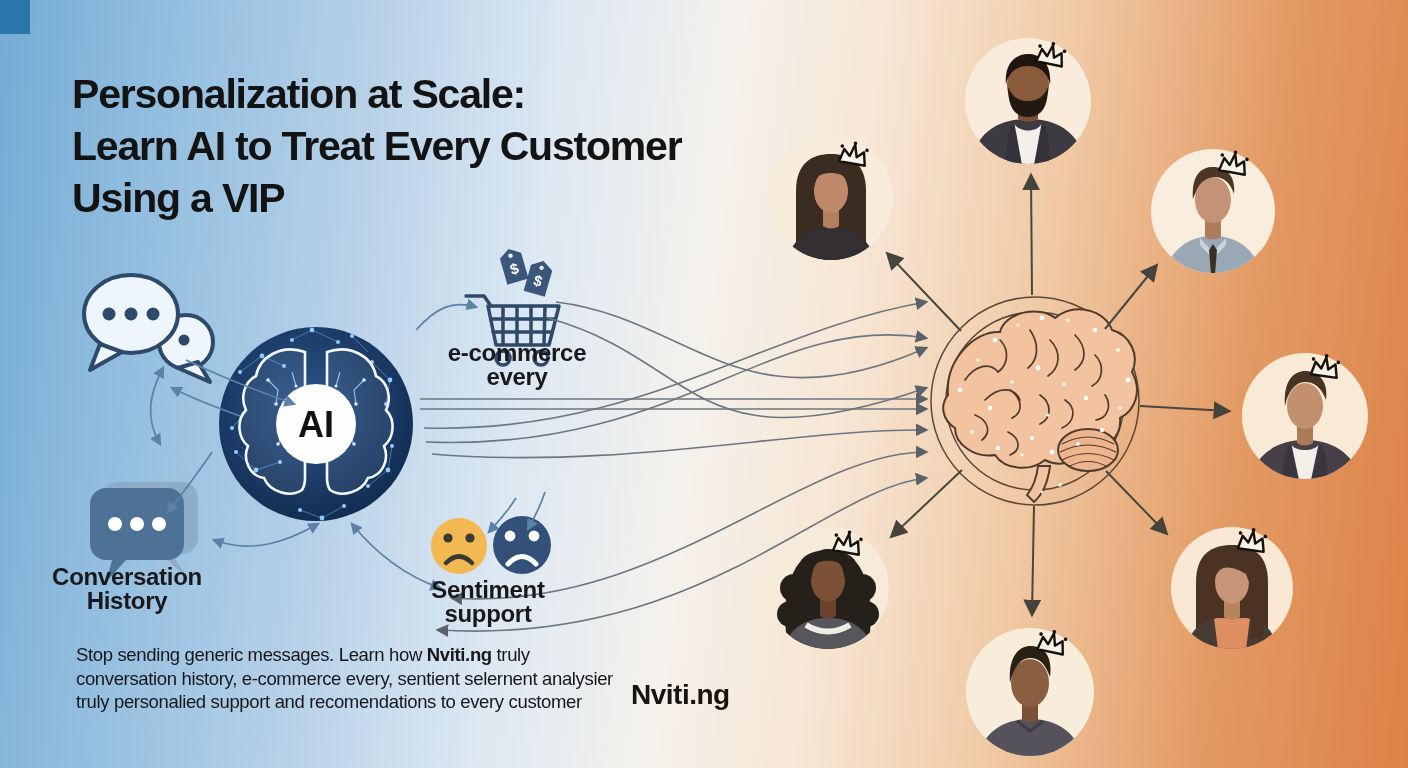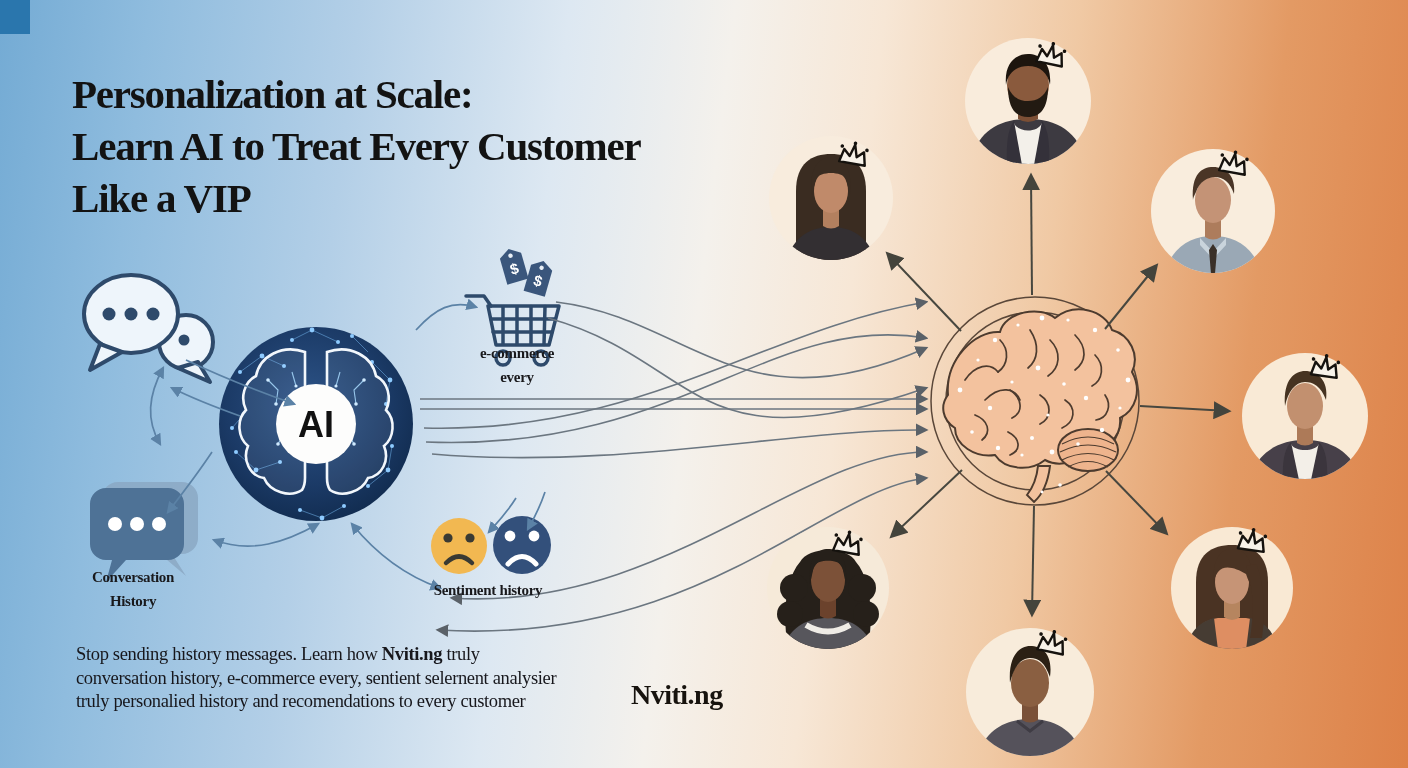--- a/index.html
+++ b/index.html
@@ -2,25 +2,25 @@
 <html><head>
 <meta charset="utf-8">
 <style>
   html,body{margin:0;padding:0;background:#222;}
   #canvas{
     position:relative;width:1408px;height:768px;overflow:hidden;
     font-family:"Liberation Sans",sans-serif;
     background:linear-gradient(97deg,#74abd4 0%,#8fbcde 10%,#b3cfe7 24%,#dde8f2 38%,#f4f1ec 49%,#f7e7d6 59%,#f0c9a4 72%,#e39a64 86%,#dd8148 100%);
   }
   #corner{position:absolute;left:0;top:0;width:30px;height:34px;background:#2a76ad;}
-  .abs{position:absolute;font-family:Liberation Serif, serif;}
+  .abs{position:absolute;}
   #scene{position:absolute;left:0;top:0;}
   .title{left:72px;top:68px;color:#131313;font-weight:700;font-size:41px;line-height:52px;letter-spacing:-1.2px;}
-  .lbl{color:#19191c;font-weight:600;font-size:15px;line-height:24px;text-align:center;letter-spacing:-0.3px;}
-  #lbl-conv{left:38px;top:565px;width:190px;}
+  .lbl{color:#19191c;font-weight:600;font-size:24px;line-height:24px;text-align:center;letter-spacing:-0.3px;}
+  #lbl-conv{left:32px;top:565px;width:190px;}
   #lbl-ecom{left:428px;top:341px;width:178px;}
   #lbl-sent{left:385px;top:578px;width:206px;}
   .footer{left:76px;top:643px;width:540px;color:#17171c;font-size:18.5px;line-height:23.5px;letter-spacing:-0.35px;}
   .footer b{font-weight:700;}
   #brand-logo{left:631px;top:679px;color:#17130e;font-weight:800;font-size:28px;letter-spacing:-0.5px;}
 </style>
 </head>
 <body>
 
 <div id="canvas">
@@ -376,35 +376,35 @@
         <ellipse cx="65" cy="56" rx="19" ry="24" fill="#8a5f41"></ellipse>
         <path d="M45,56 C43,28 55,19 65,19 C78,19 88,28 85,50 C80,36 74,31 65,31 C55,31 48,42 45,56 Z" fill="#2b2014"></path>
       </g>
       <use href="#crown" transform="translate(74,0) rotate(12)"></use>
     </g>
   </svg>
 
   <div class="abs title">
     <div>Personalization at Scale:</div>
     <div>Learn AI to Treat Every Customer</div>
-    <div>Like a VIP</div>
+    <div>Using a VIP</div>
   </div>
 
   <div class="abs lbl" id="lbl-conv">
     <div>Conversation</div>
     <div>History</div>
   </div>
 
   <div class="abs lbl" id="lbl-ecom">
     <div>e-commerce</div>
     <div>every</div>
   </div>
 
-  <div class="abs lbl" id="lbl-sent">Sentiment history</div>
+  <div class="abs lbl" id="lbl-sent">Sentiment support</div>
 
   <div class="abs footer">
-    <div><span>Stop sending history messages. Learn how </span><b>Nviti.ng</b><span> truly</span></div>
+    <div><span>Stop sending generic messages. Learn how </span><b>Nviti.ng</b><span> truly</span></div>
     <div>conversation history, e-commerce every, sentient selernent analysier</div>
-    <div>truly personalied history and recomendations to every customer</div>
+    <div>truly personalied support and recomendations to every customer</div>
   </div>
 
   <div class="abs" id="brand-logo">Nviti.ng</div>
 </div>
 
 </body></html>

